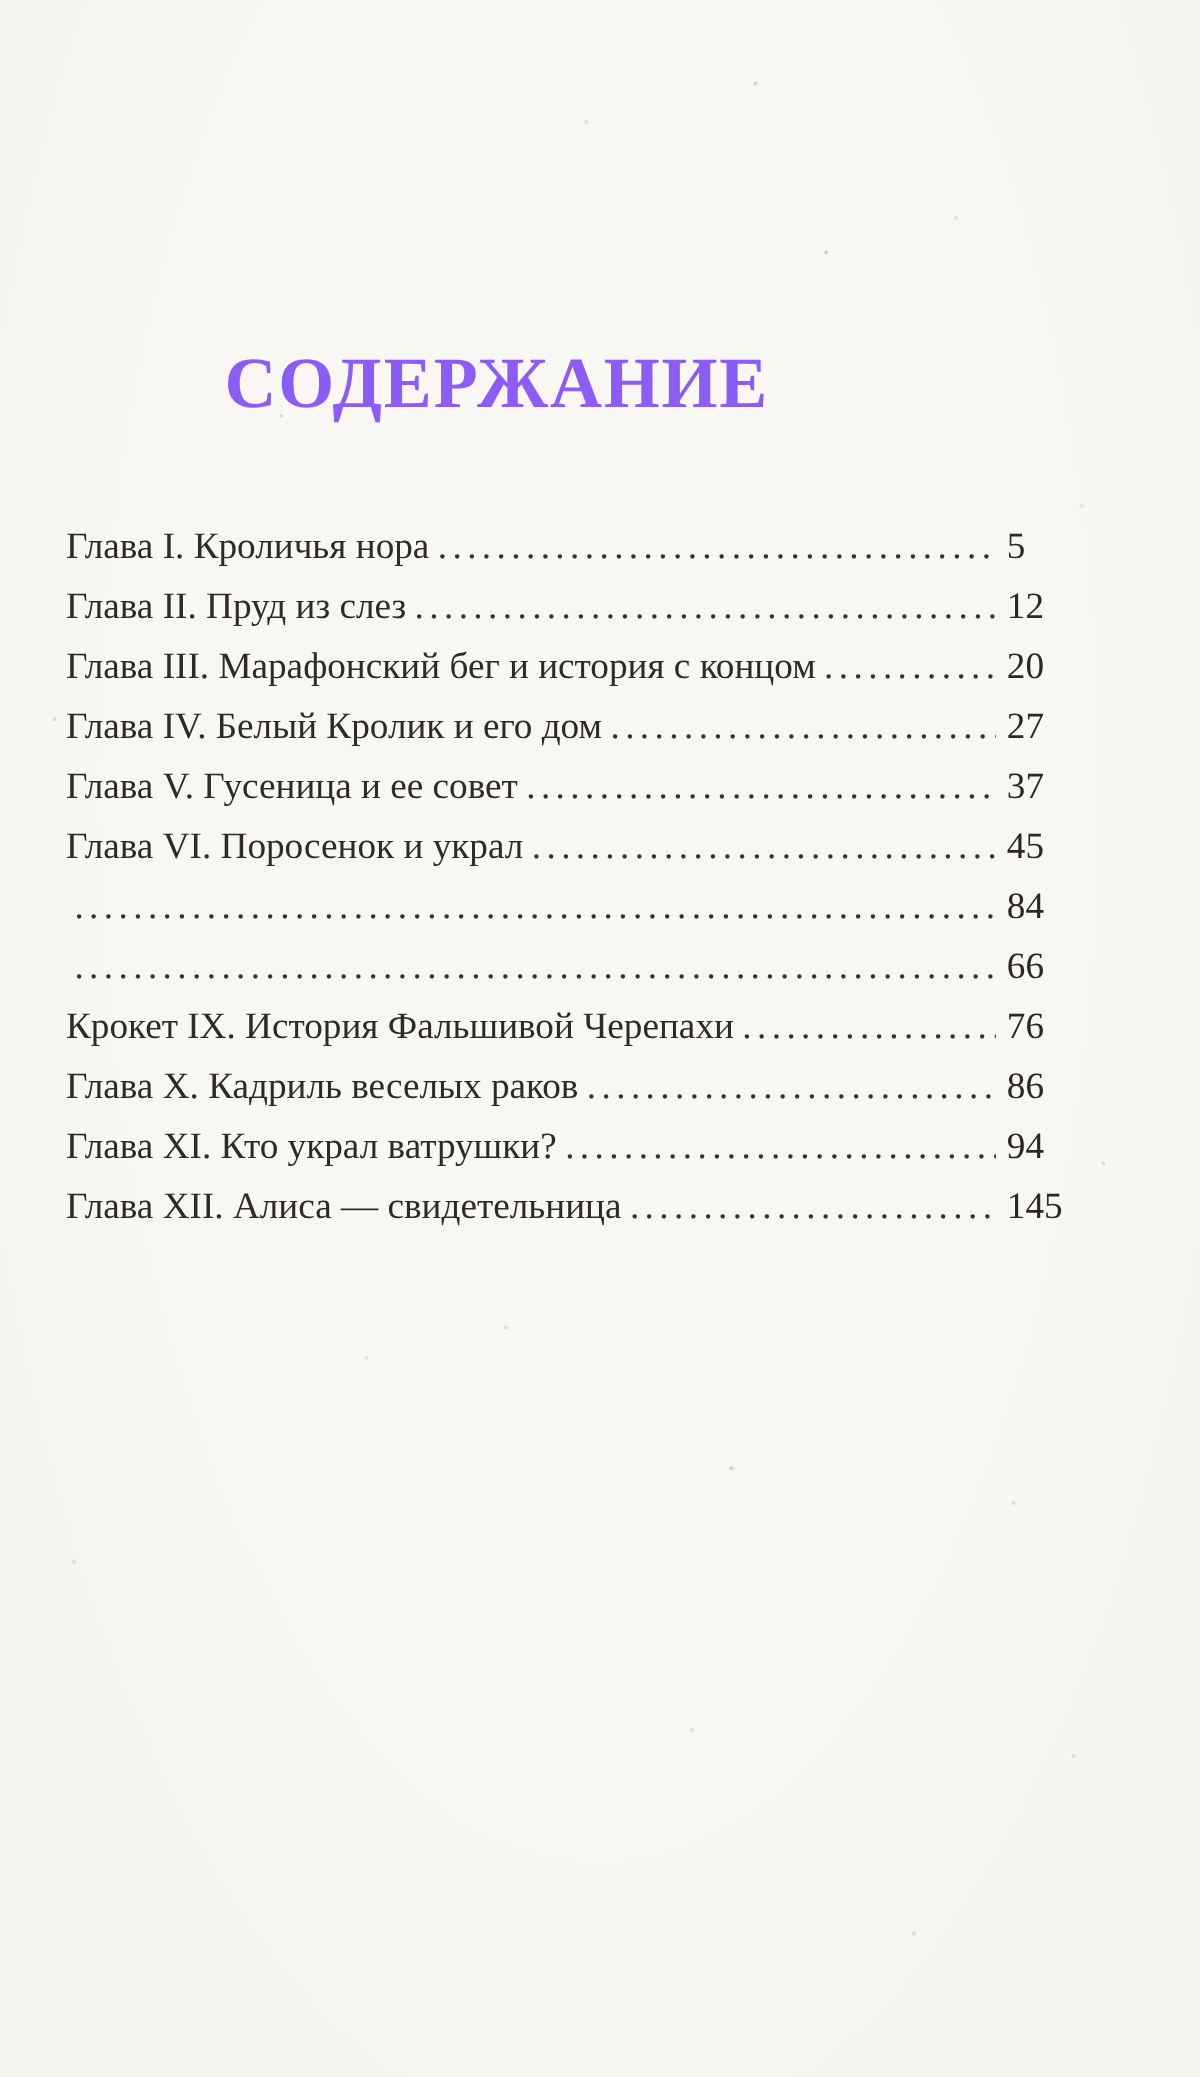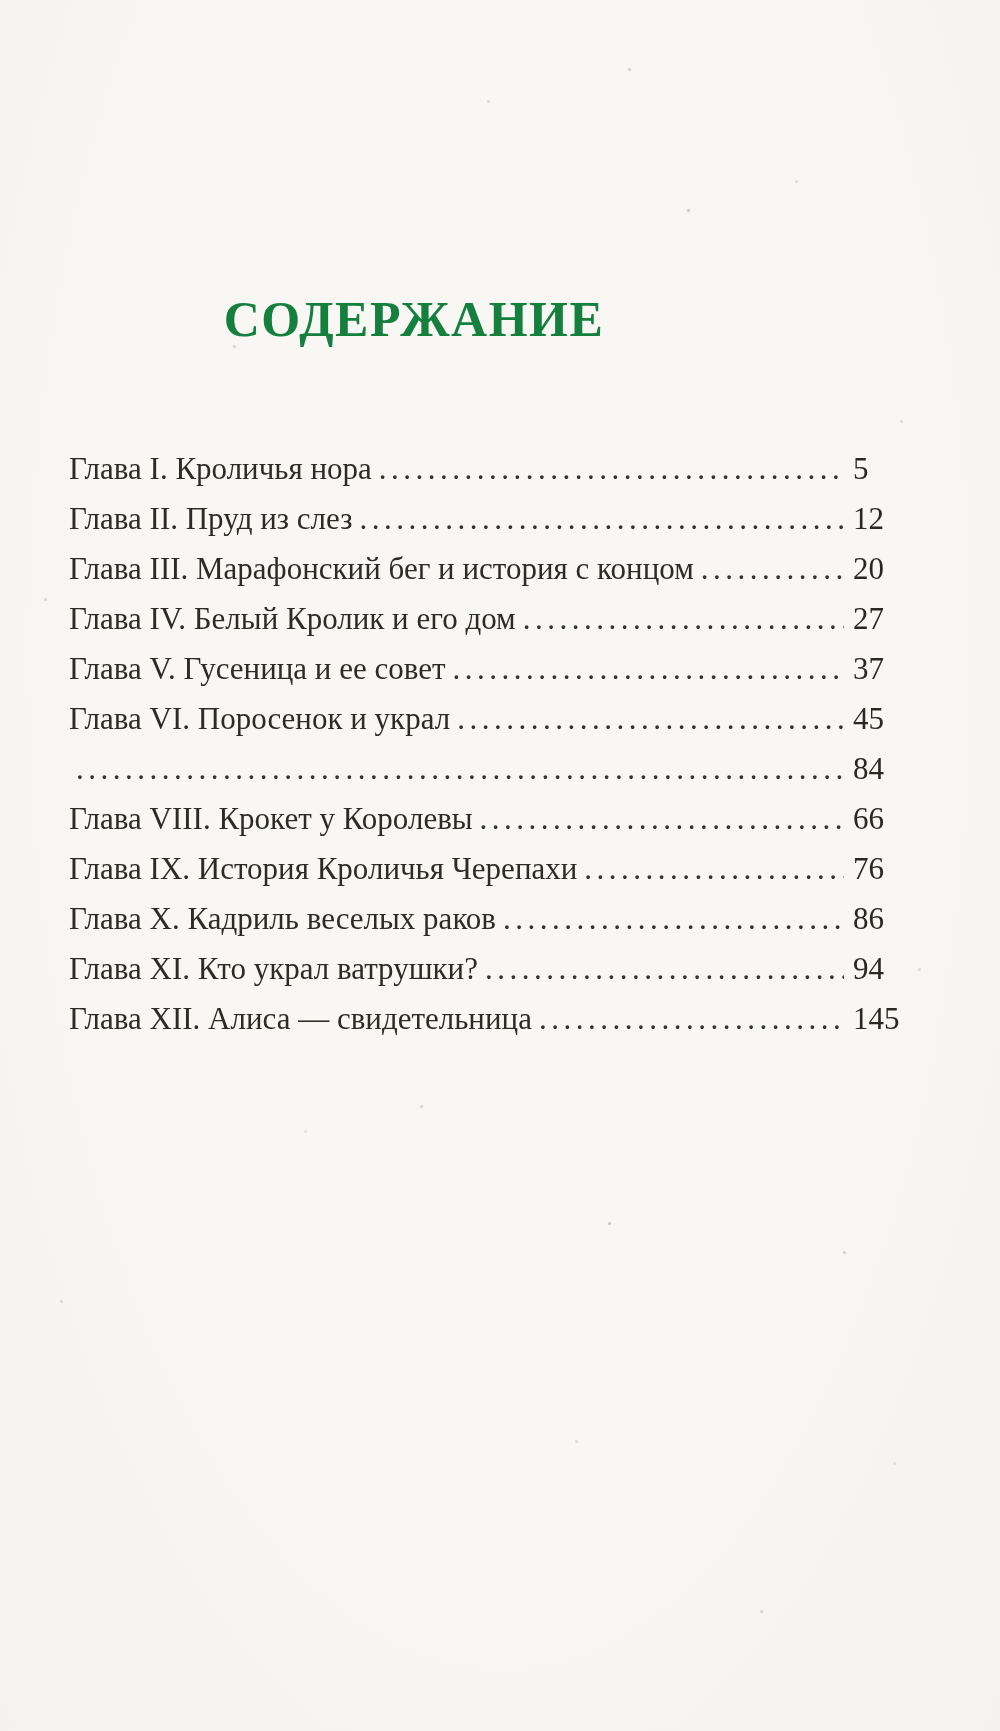--- a/index.html
+++ b/index.html
@@ -44,32 +44,32 @@
       893px 1462px 1px rgba(110,100,88,0.18),
       760px 1610px 1px rgba(110,100,88,0.25);
   }
   .title {
     position: absolute;
     top: 289px;
     left: 0;
     width: 828px;
     margin: 0;
     text-align: center;
-    font-size: 50px;
+    font-size: 60px;
     line-height: 60px;
     font-weight: bold;
     letter-spacing: 1.5px;
-    color: #15803d;
+    color: #8b5cf6;
   }
   .toc {
     position: absolute;
     top: 430px;
     left: 55px;
     width: 840px;
-    margin: 14px;
+    margin: 0;
     padding: 0;
     list-style: none;
   }
   .toc-row {
     display: flex;
     align-items: baseline;
     font-size: 31px;
     line-height: 50px;
     height: 50px;
     white-space: nowrap;
@@ -139,27 +139,26 @@
     <span class="leader"><span class="dots">..........................................................................................</span></span>
     <span class="page-num">45</span>
   </li>
 
   <li class="toc-row">
     <span class="leader"><span class="dots">..........................................................................................</span></span>
     <span class="page-num">84</span>
   </li>
 
   <li class="toc-row">
-    <span class="entry-text">Глава VIII. Крокет у Королевы</span>
     <span class="leader"><span class="dots">..........................................................................................</span></span>
     <span class="page-num">66</span>
   </li>
 
   <li class="toc-row">
-    <span class="entry-text">Глава IX. История Кроличья Черепахи</span>
+    <span class="entry-text">Крокет IX. История Фальшивой Черепахи</span>
     <span class="leader"><span class="dots">..........................................................................................</span></span>
     <span class="page-num">76</span>
   </li>
 
   <li class="toc-row">
     <span class="entry-text">Глава X. Кадриль веселых раков</span>
     <span class="leader"><span class="dots">..........................................................................................</span></span>
     <span class="page-num">86</span>
   </li>
 

